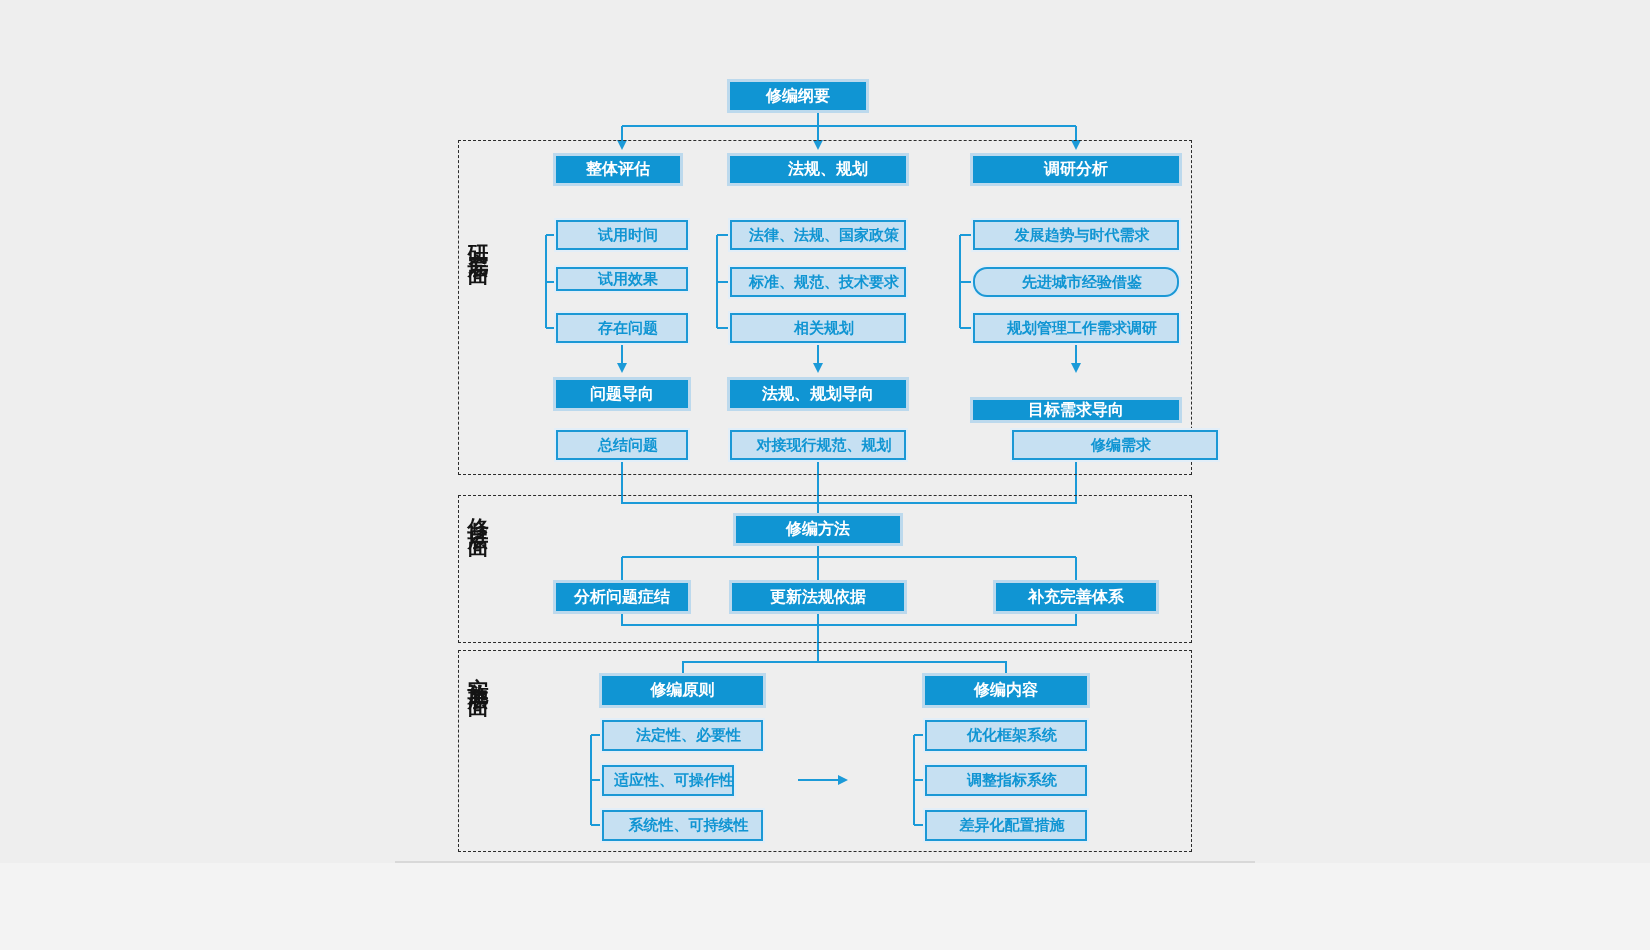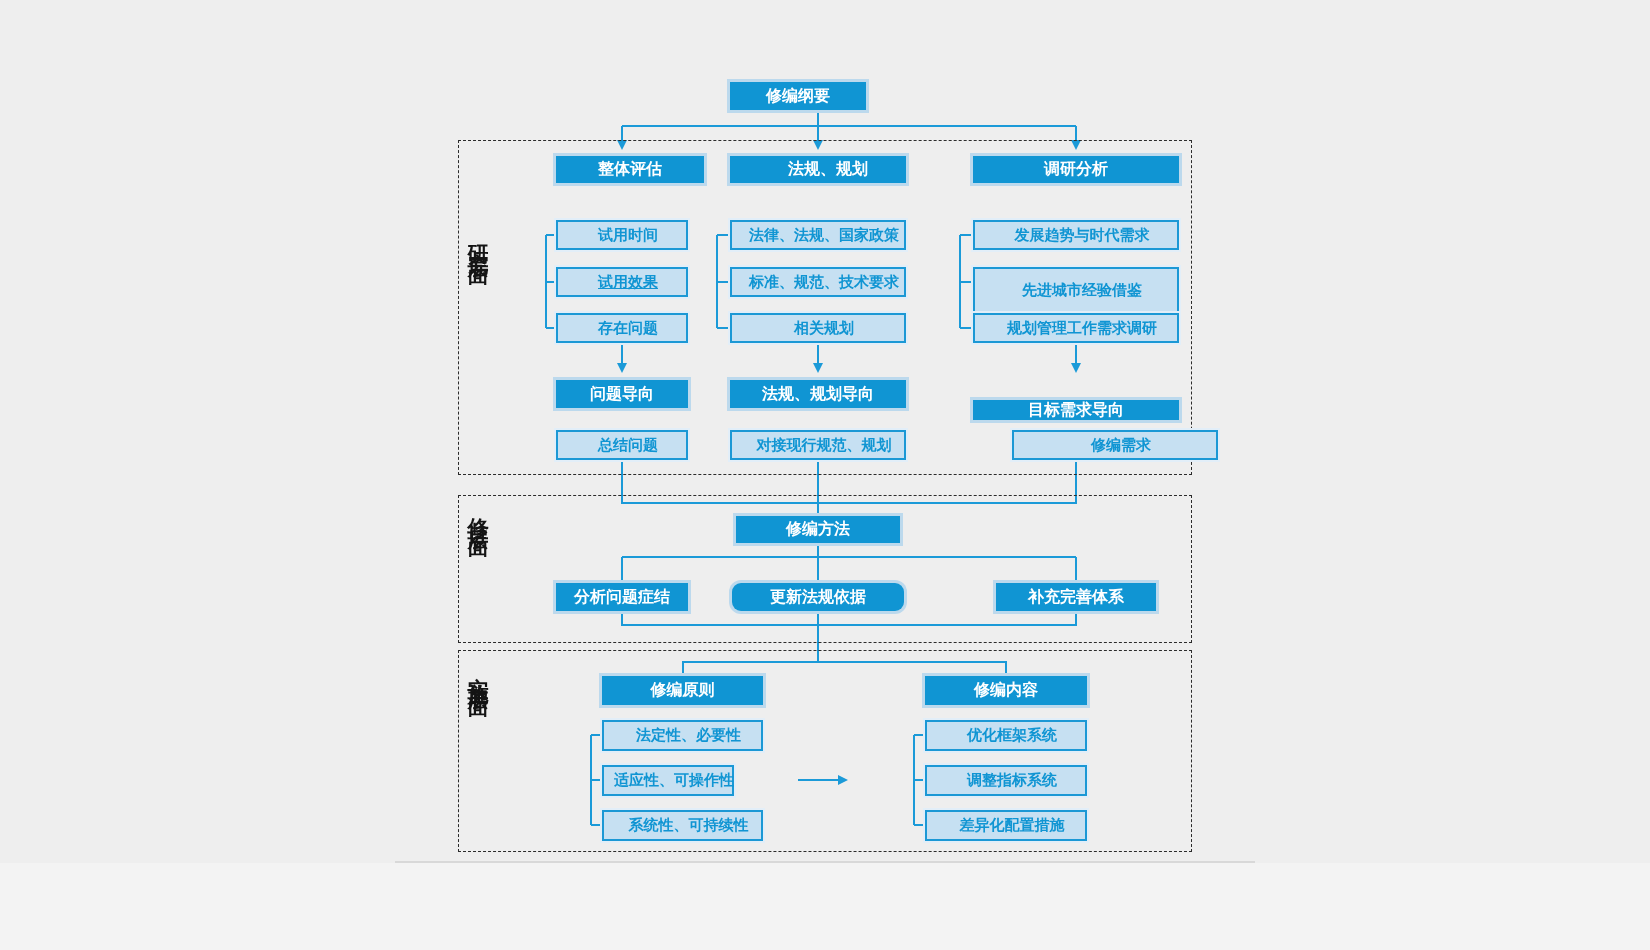--- a/index.html
+++ b/index.html
@@ -64,44 +64,44 @@
   <div class="box solid" style="left:730px;top:82px;width:136px;height:28px;">修编纲要</div>
 
   <div class="section" style="left:458px;top:140px;width:734px;height:335px;"></div>
   <div class="section" style="left:458px;top:495px;width:734px;height:148px;"></div>
   <div class="section" style="left:458px;top:650px;width:734px;height:202px;"></div>
 
   <div class="sidelabel" style="left:468px;top:228px;">研究层面</div>
   <div class="sidelabel" style="left:468px;top:500px;">修订层面</div>
   <div class="sidelabel" style="left:468px;top:660px;">实施层面</div>
 
-  <div class="box solid" style="left:556px;top:156px;width:148px;height:27px;">整体评估</div>
+  <div class="box solid" style="left:556px;top:156px;width:124px;height:27px;">整体评估</div>
   <div class="box light" style="left:556px;top:220px;width:132px;height:30px;">试用时间</div>
-  <div class="box light" style="left:556px;top:267px;width:132px;height:30px;text-decoration:underline;">试用效果</div>
+  <div class="box light" style="left:556px;top:267px;width:132px;height:24px;">试用效果</div>
   <div class="box light" style="left:556px;top:313px;width:132px;height:30px;">存在问题</div>
   <div class="box solid" style="left:556px;top:380px;width:132px;height:28px;">问题导向</div>
   <div class="box light" style="left:556px;top:430px;width:132px;height:30px;">总结问题</div>
 
   <div class="box solid" style="left:730px;top:156px;width:176px;height:27px;padding-left:20px;">法规、规划</div>
   <div class="box light" style="left:730px;top:220px;width:176px;height:30px;">法律、法规、国家政策</div>
   <div class="box light" style="left:730px;top:267px;width:176px;height:30px;">标准、规范、技术要求</div>
   <div class="box light" style="left:730px;top:313px;width:176px;height:30px;text-align:center;">相关规划</div>
   <div class="box solid" style="left:730px;top:380px;width:176px;height:28px;">法规、规划导向</div>
   <div class="box light" style="left:730px;top:430px;width:176px;height:30px;">对接现行规范、规划</div>
 
   <div class="box solid" style="left:973px;top:156px;width:206px;height:27px;">调研分析</div>
   <div class="box light" style="left:973px;top:220px;width:206px;height:30px;">发展趋势与时代需求</div>
-  <div class="box light" style="left:973px;top:267px;width:206px;height:46px;">先进城市经验借鉴</div>
+  <div class="box light" style="left:973px;top:267px;width:206px;height:30px;border-radius:14px;">先进城市经验借鉴</div>
   <div class="box light" style="left:973px;top:313px;width:206px;height:30px;">规划管理工作需求调研</div>
   <div class="box solid" style="left:973px;top:400px;width:206px;height:20px;text-align:center;">目标需求导向</div>
   <div class="box light" style="left:973px;top:430px;width:206px;height:30px;margin-left:39px;">修编需求</div>
 
   <div class="box solid" style="left:736px;top:516px;width:164px;height:27px;">修编方法</div>
   <div class="box solid" style="left:556px;top:583px;width:132px;height:28px;">分析问题症结</div>
-  <div class="box solid" style="left:732px;top:583px;width:172px;height:28px;border-radius:9px;">更新法规依据</div>
+  <div class="box solid" style="left:732px;top:583px;width:172px;height:28px;">更新法规依据</div>
   <div class="box solid" style="left:996px;top:583px;width:160px;height:28px;">补充完善体系</div>
 
   <div class="box solid" style="left:602px;top:676px;width:161px;height:29px;">修编原则</div>
   <div class="box light" style="left:602px;top:720px;width:161px;height:31px;">法定性、必要性</div>
   <div class="box light" style="left:602px;top:765px;width:132px;height:31px;">适应性、可操作性</div>
   <div class="box light" style="left:602px;top:810px;width:161px;height:31px;">系统性、可持续性</div>
 
   <div class="box solid" style="left:925px;top:676px;width:162px;height:29px;">修编内容</div>
   <div class="box light" style="left:925px;top:720px;width:162px;height:31px;">优化框架系统</div>
   <div class="box light" style="left:925px;top:765px;width:162px;height:31px;">调整指标系统</div>

